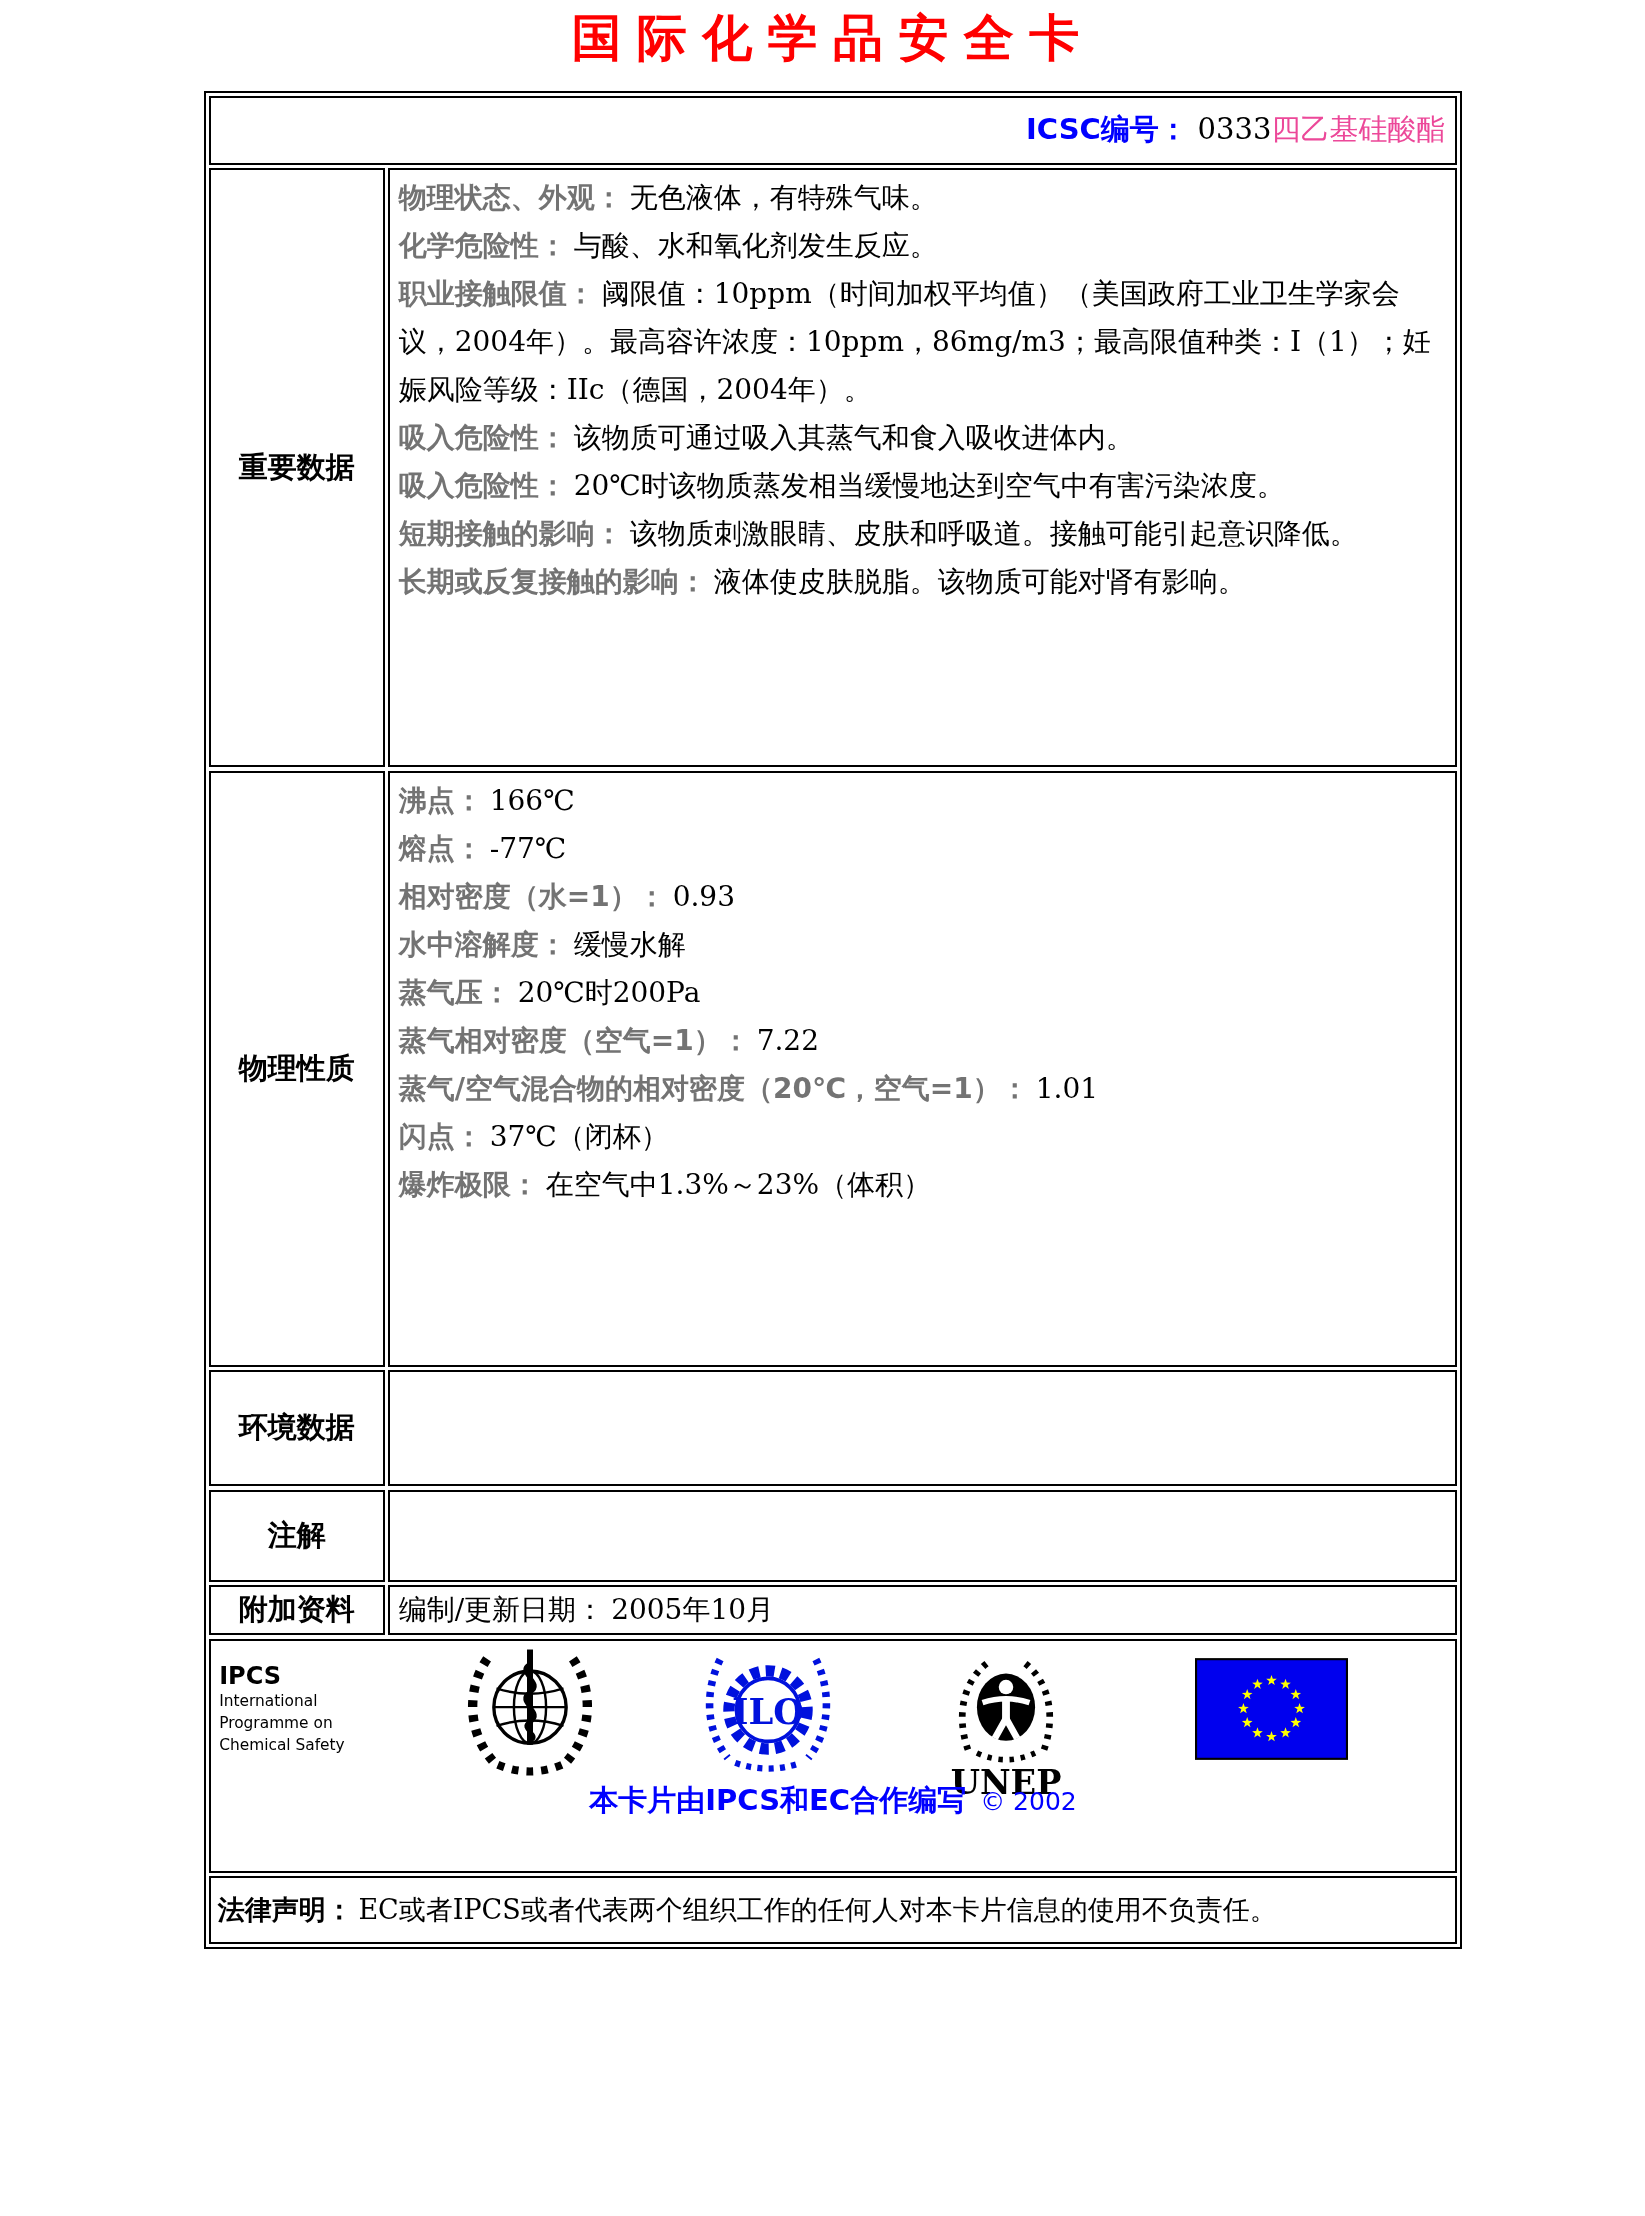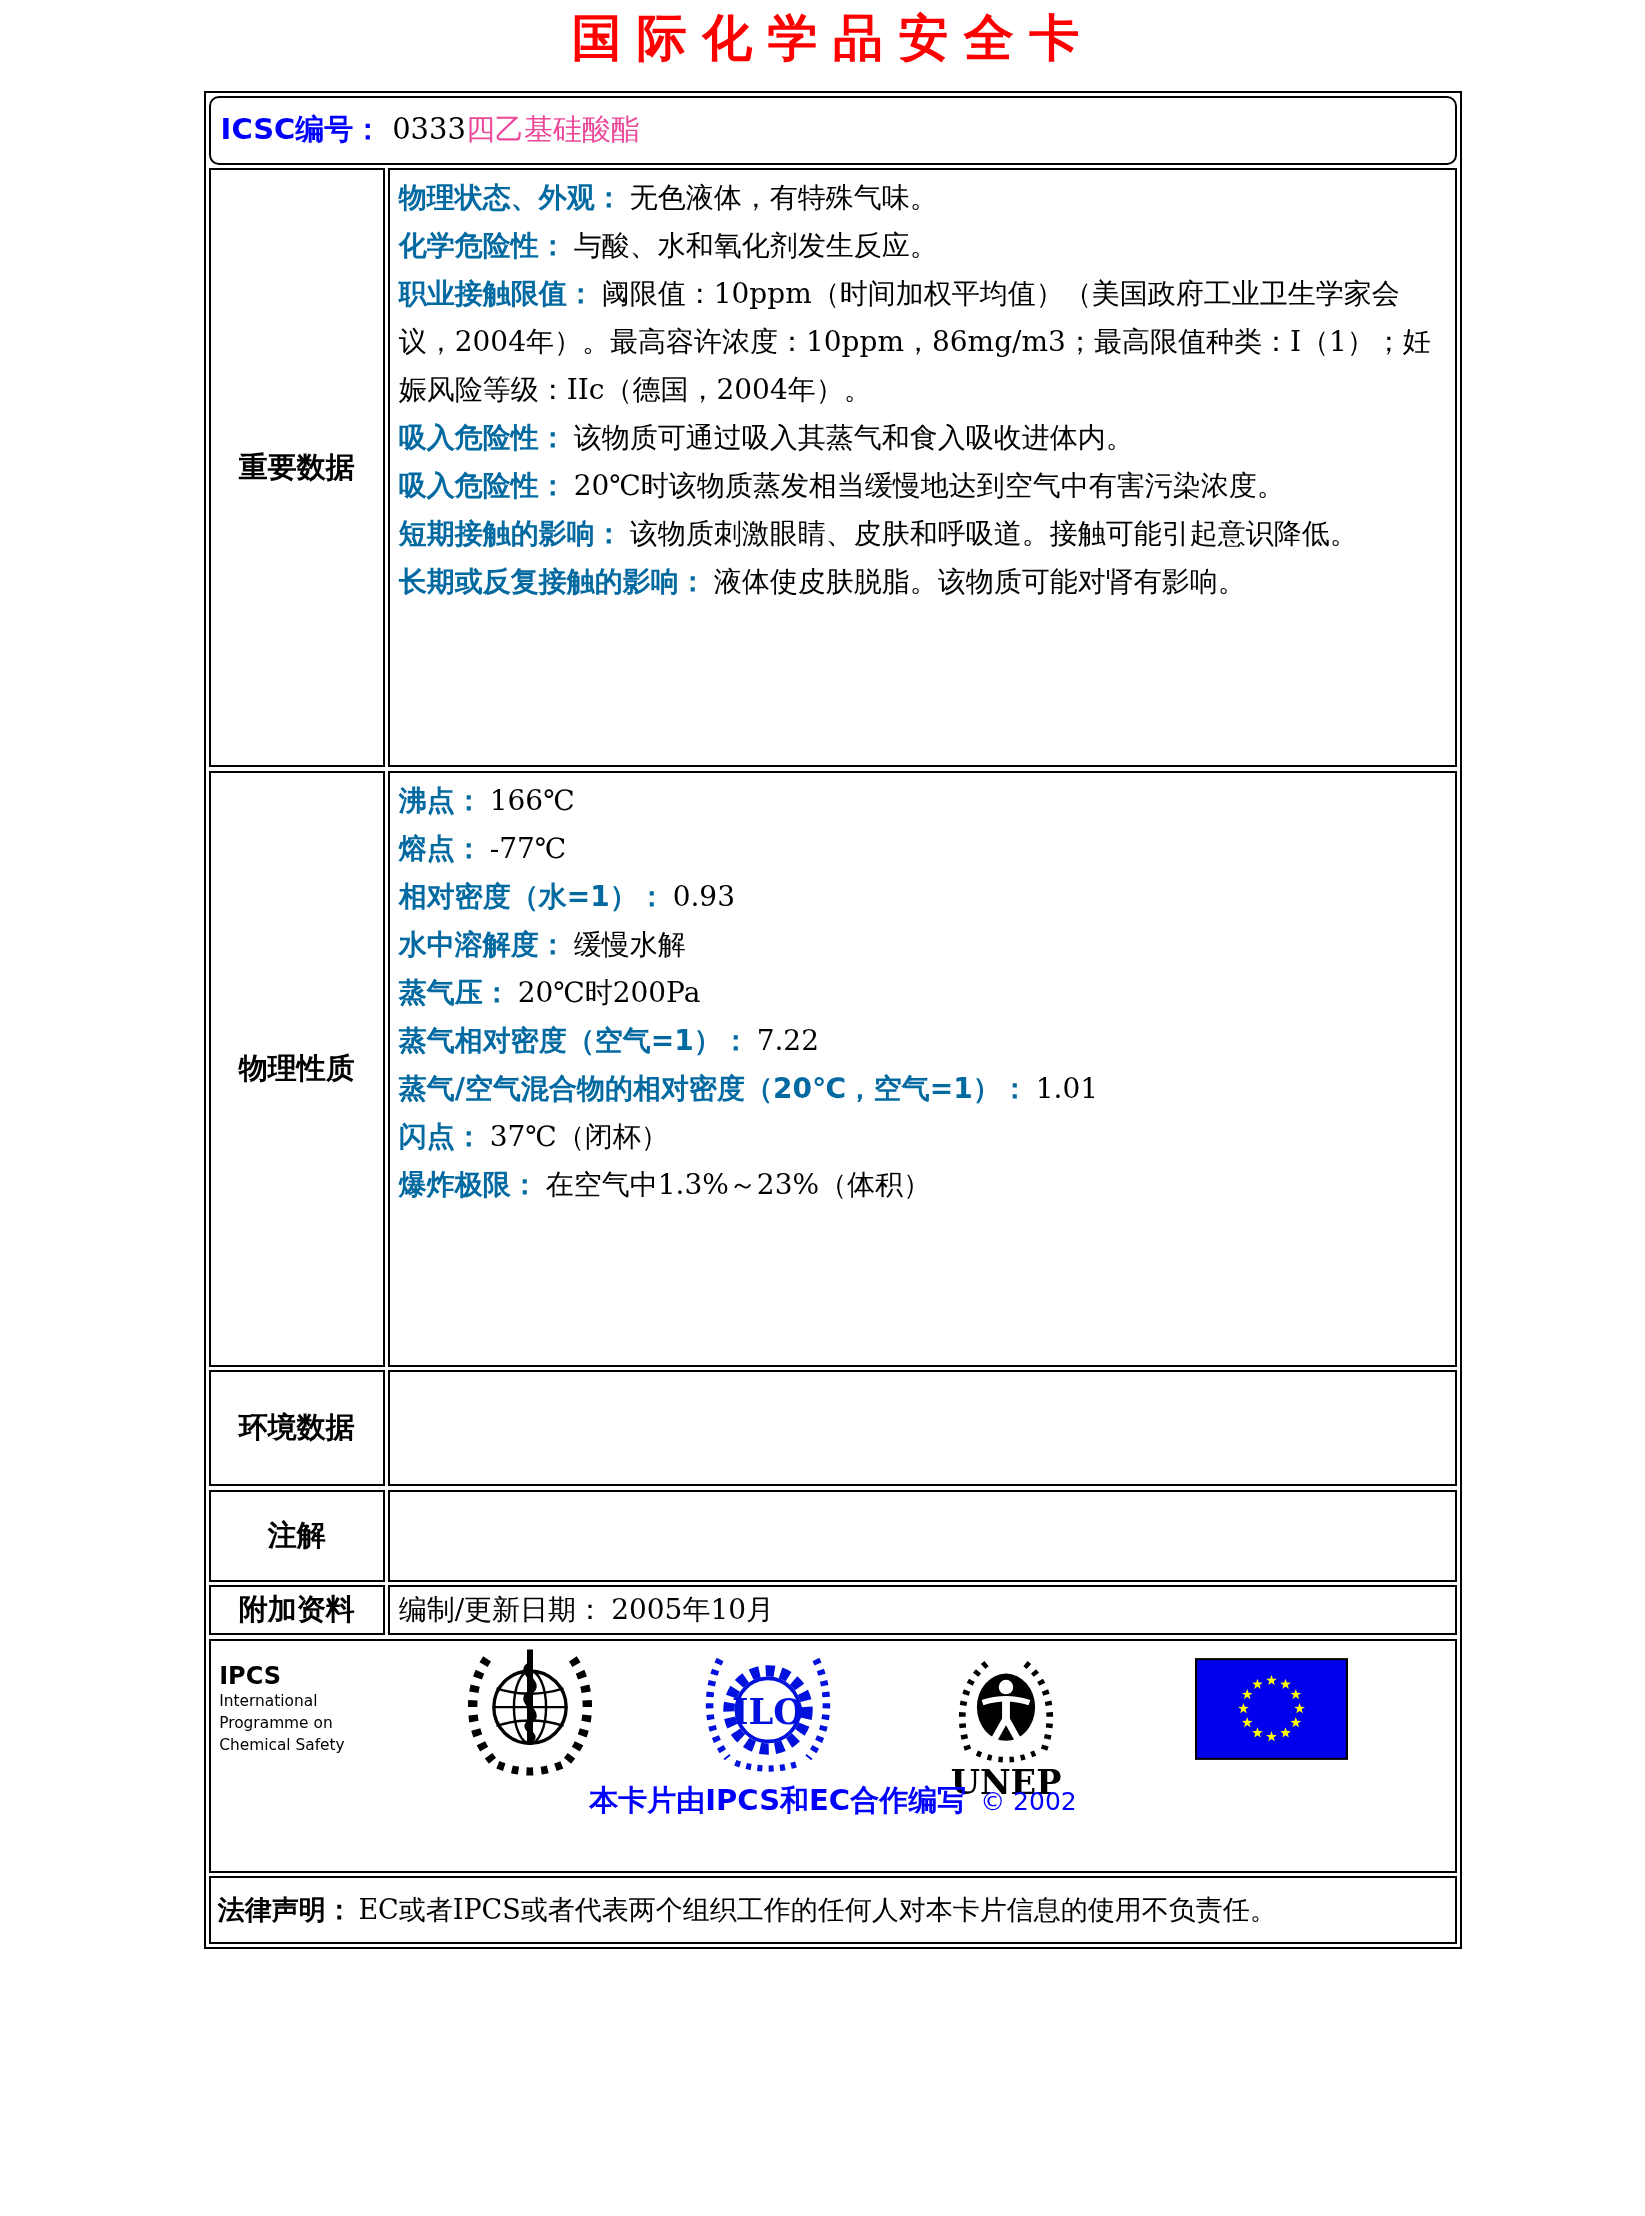--- a/index.html
+++ b/index.html
@@ -24,26 +24,26 @@
   .full-cell{flex:1;}
   .r-header{height:69px;}
   .r-important{height:599px;}
   .r-physical{height:596px;}
   .r-env{height:116px;}
   .r-notes{height:92px;}
   .r-additional{height:50px;}
   .r-footer{height:234px;}
   .r-legal{height:68px;}
   .section-label{color:#000000;font-weight:bold;font-size:29px;text-align:center;}
-  .header-cell{display:flex;justify-content:flex-start;align-items:center;padding:0 9.8px;font-size:29px;border-radius:10px;}
+  .header-cell{display:flex;justify-content:flex-end;align-items:center;padding:0 9.8px;font-size:29px;}
   .icsc-label{color:#0000FF;font-weight:bold;}
   .icsc-number{font-family:"DejaVu Serif",serif;margin-left:9.8px;color:#000;}
   .chem-name{font-family:"DejaVu Serif",serif;color:#ec4899;}
   .prop-line{margin:0;font-size:28px;line-height:48px;color:#000;}
-  .blab{color:#0369a1;font-weight:bold;}
+  .blab{color:#737373;font-weight:bold;}
   .bval{font-family:"DejaVu Serif",serif;margin-left:7px;color:#000;}
   .additional-content{display:flex;align-items:center;padding:0 8.4px;font-size:28px;
     font-family:"DejaVu Serif",serif;}
   .additional-content .dval{margin-left:7px;}
   .footer-cell{height:100%;}
   .ipcs-block{position:absolute;left:8.4px;top:21px;}
   .ipcs-acronym{font-size:24px;font-weight:bold;line-height:28px;}
   .ipcs-line{font-size:15.4px;line-height:22px;}
   .logo{position:absolute;}
   .who-logo{left:252px;top:7px;}

